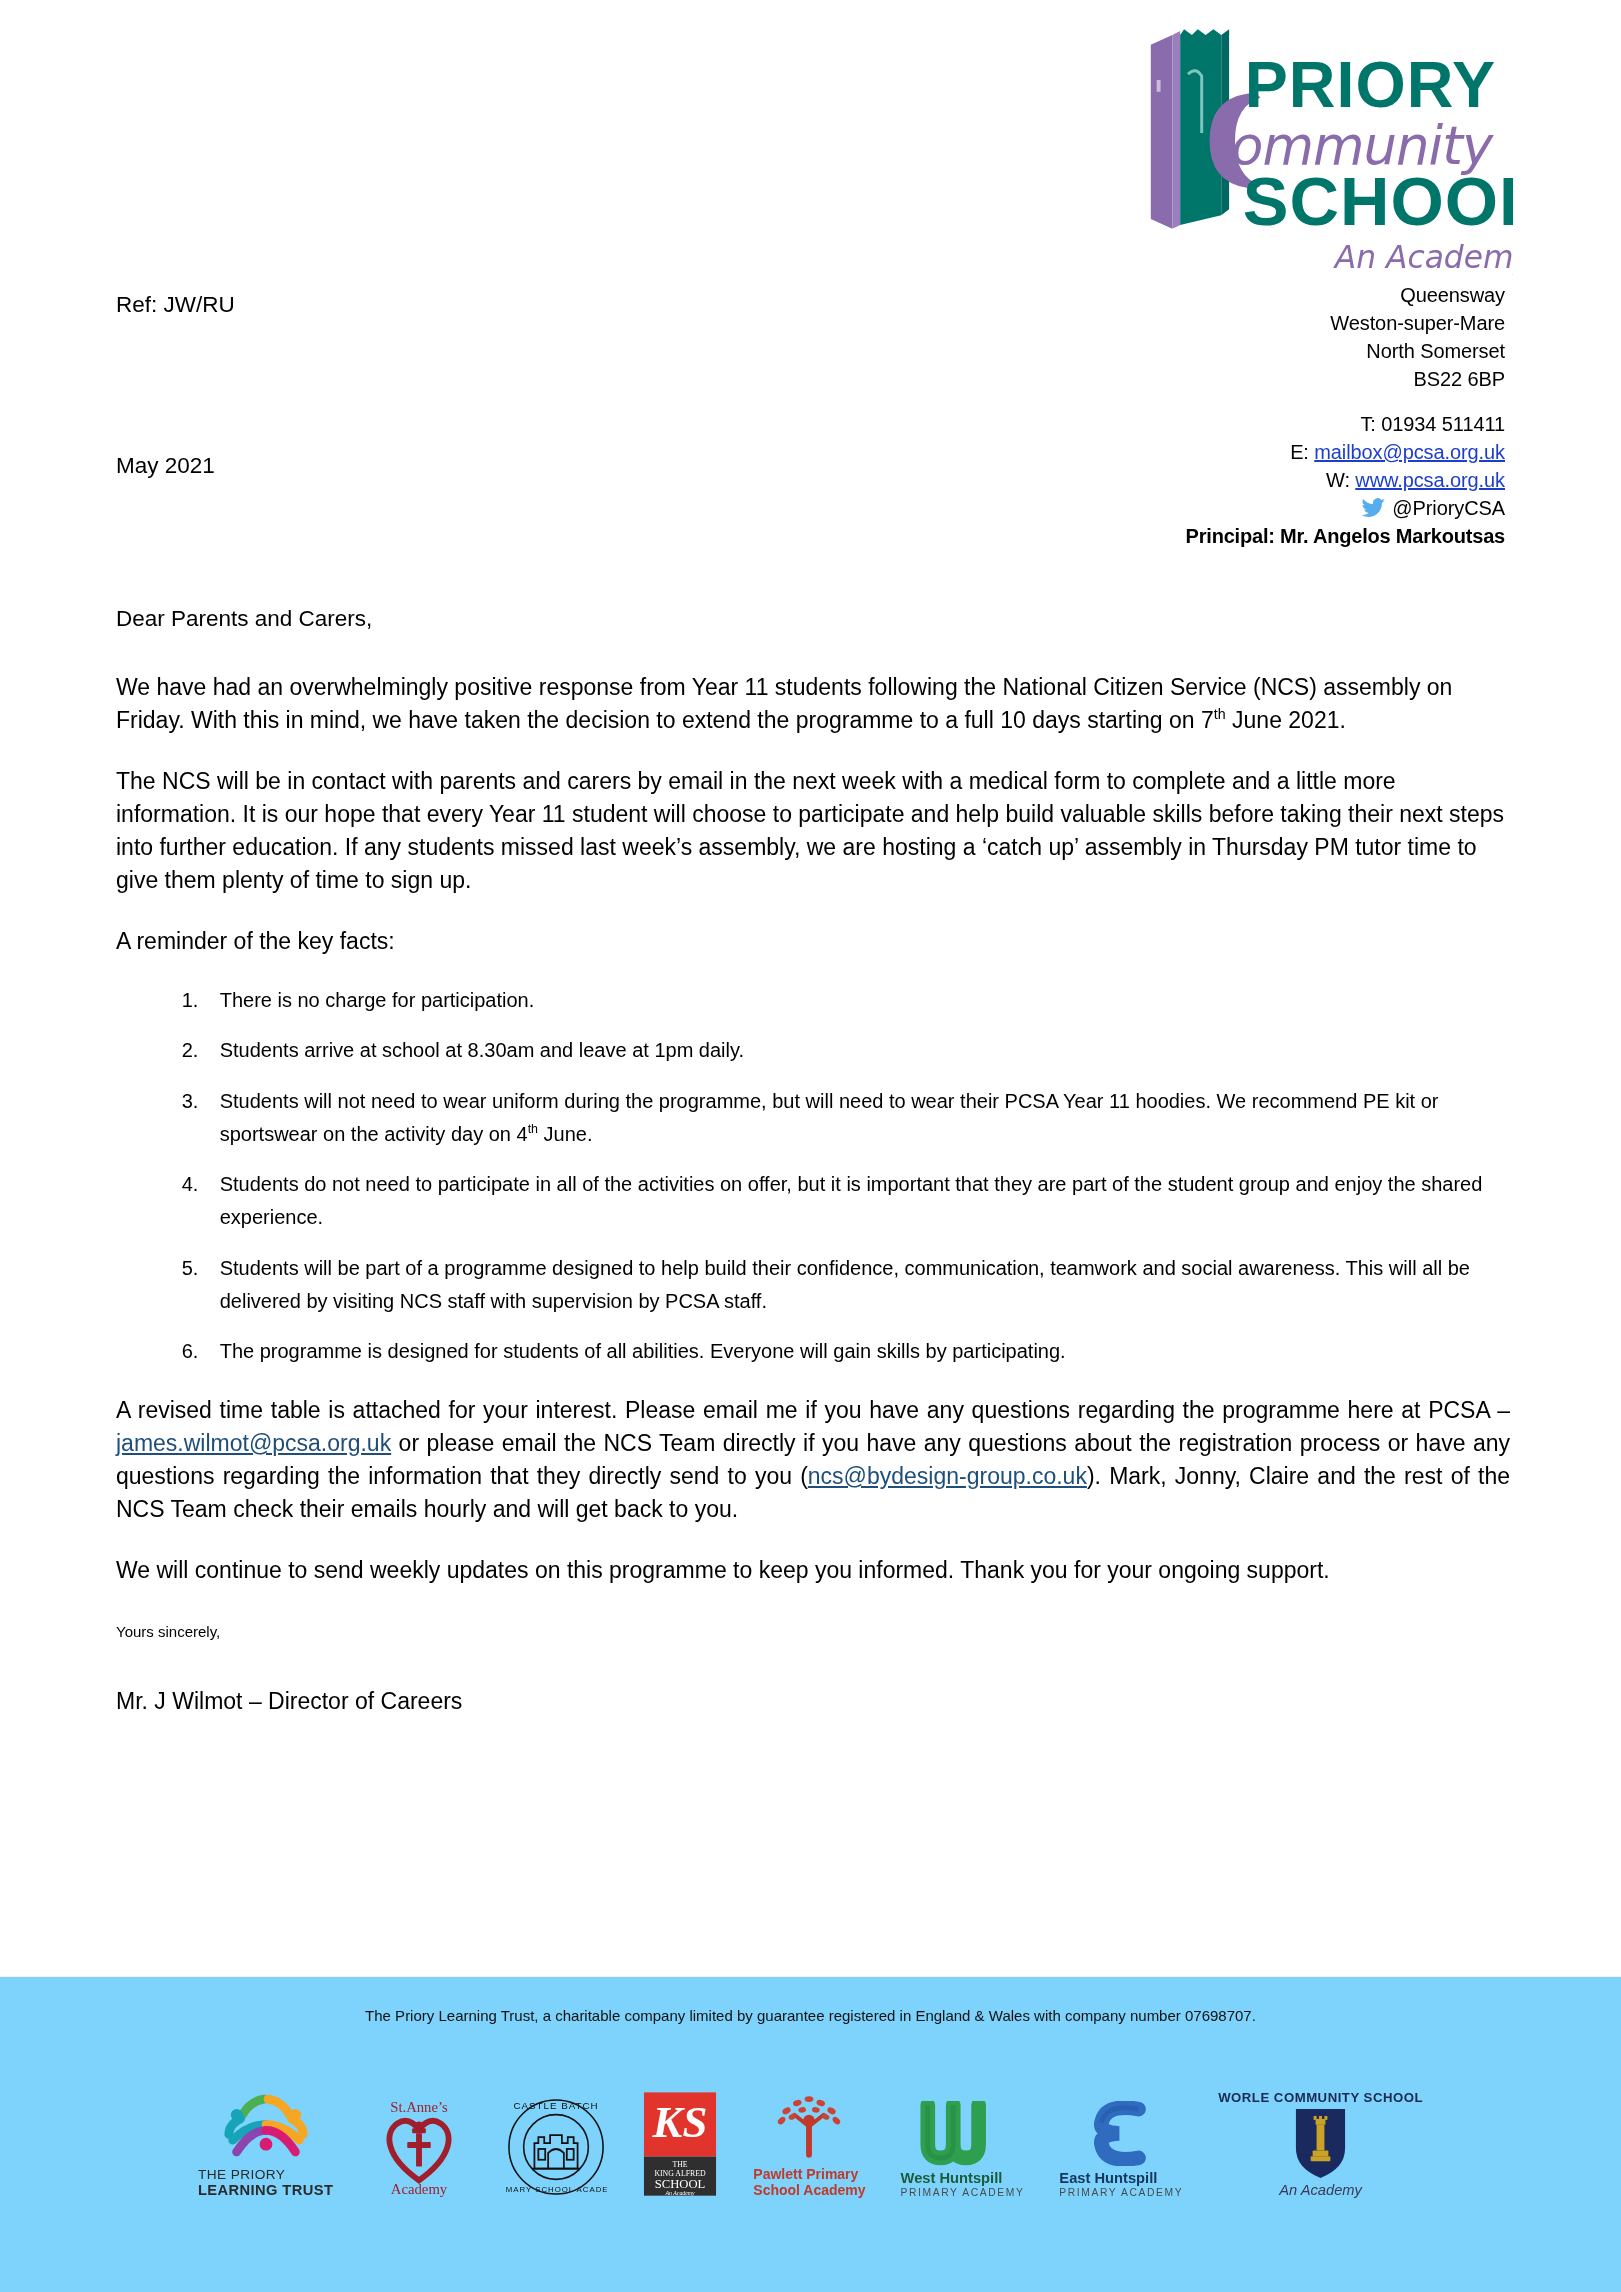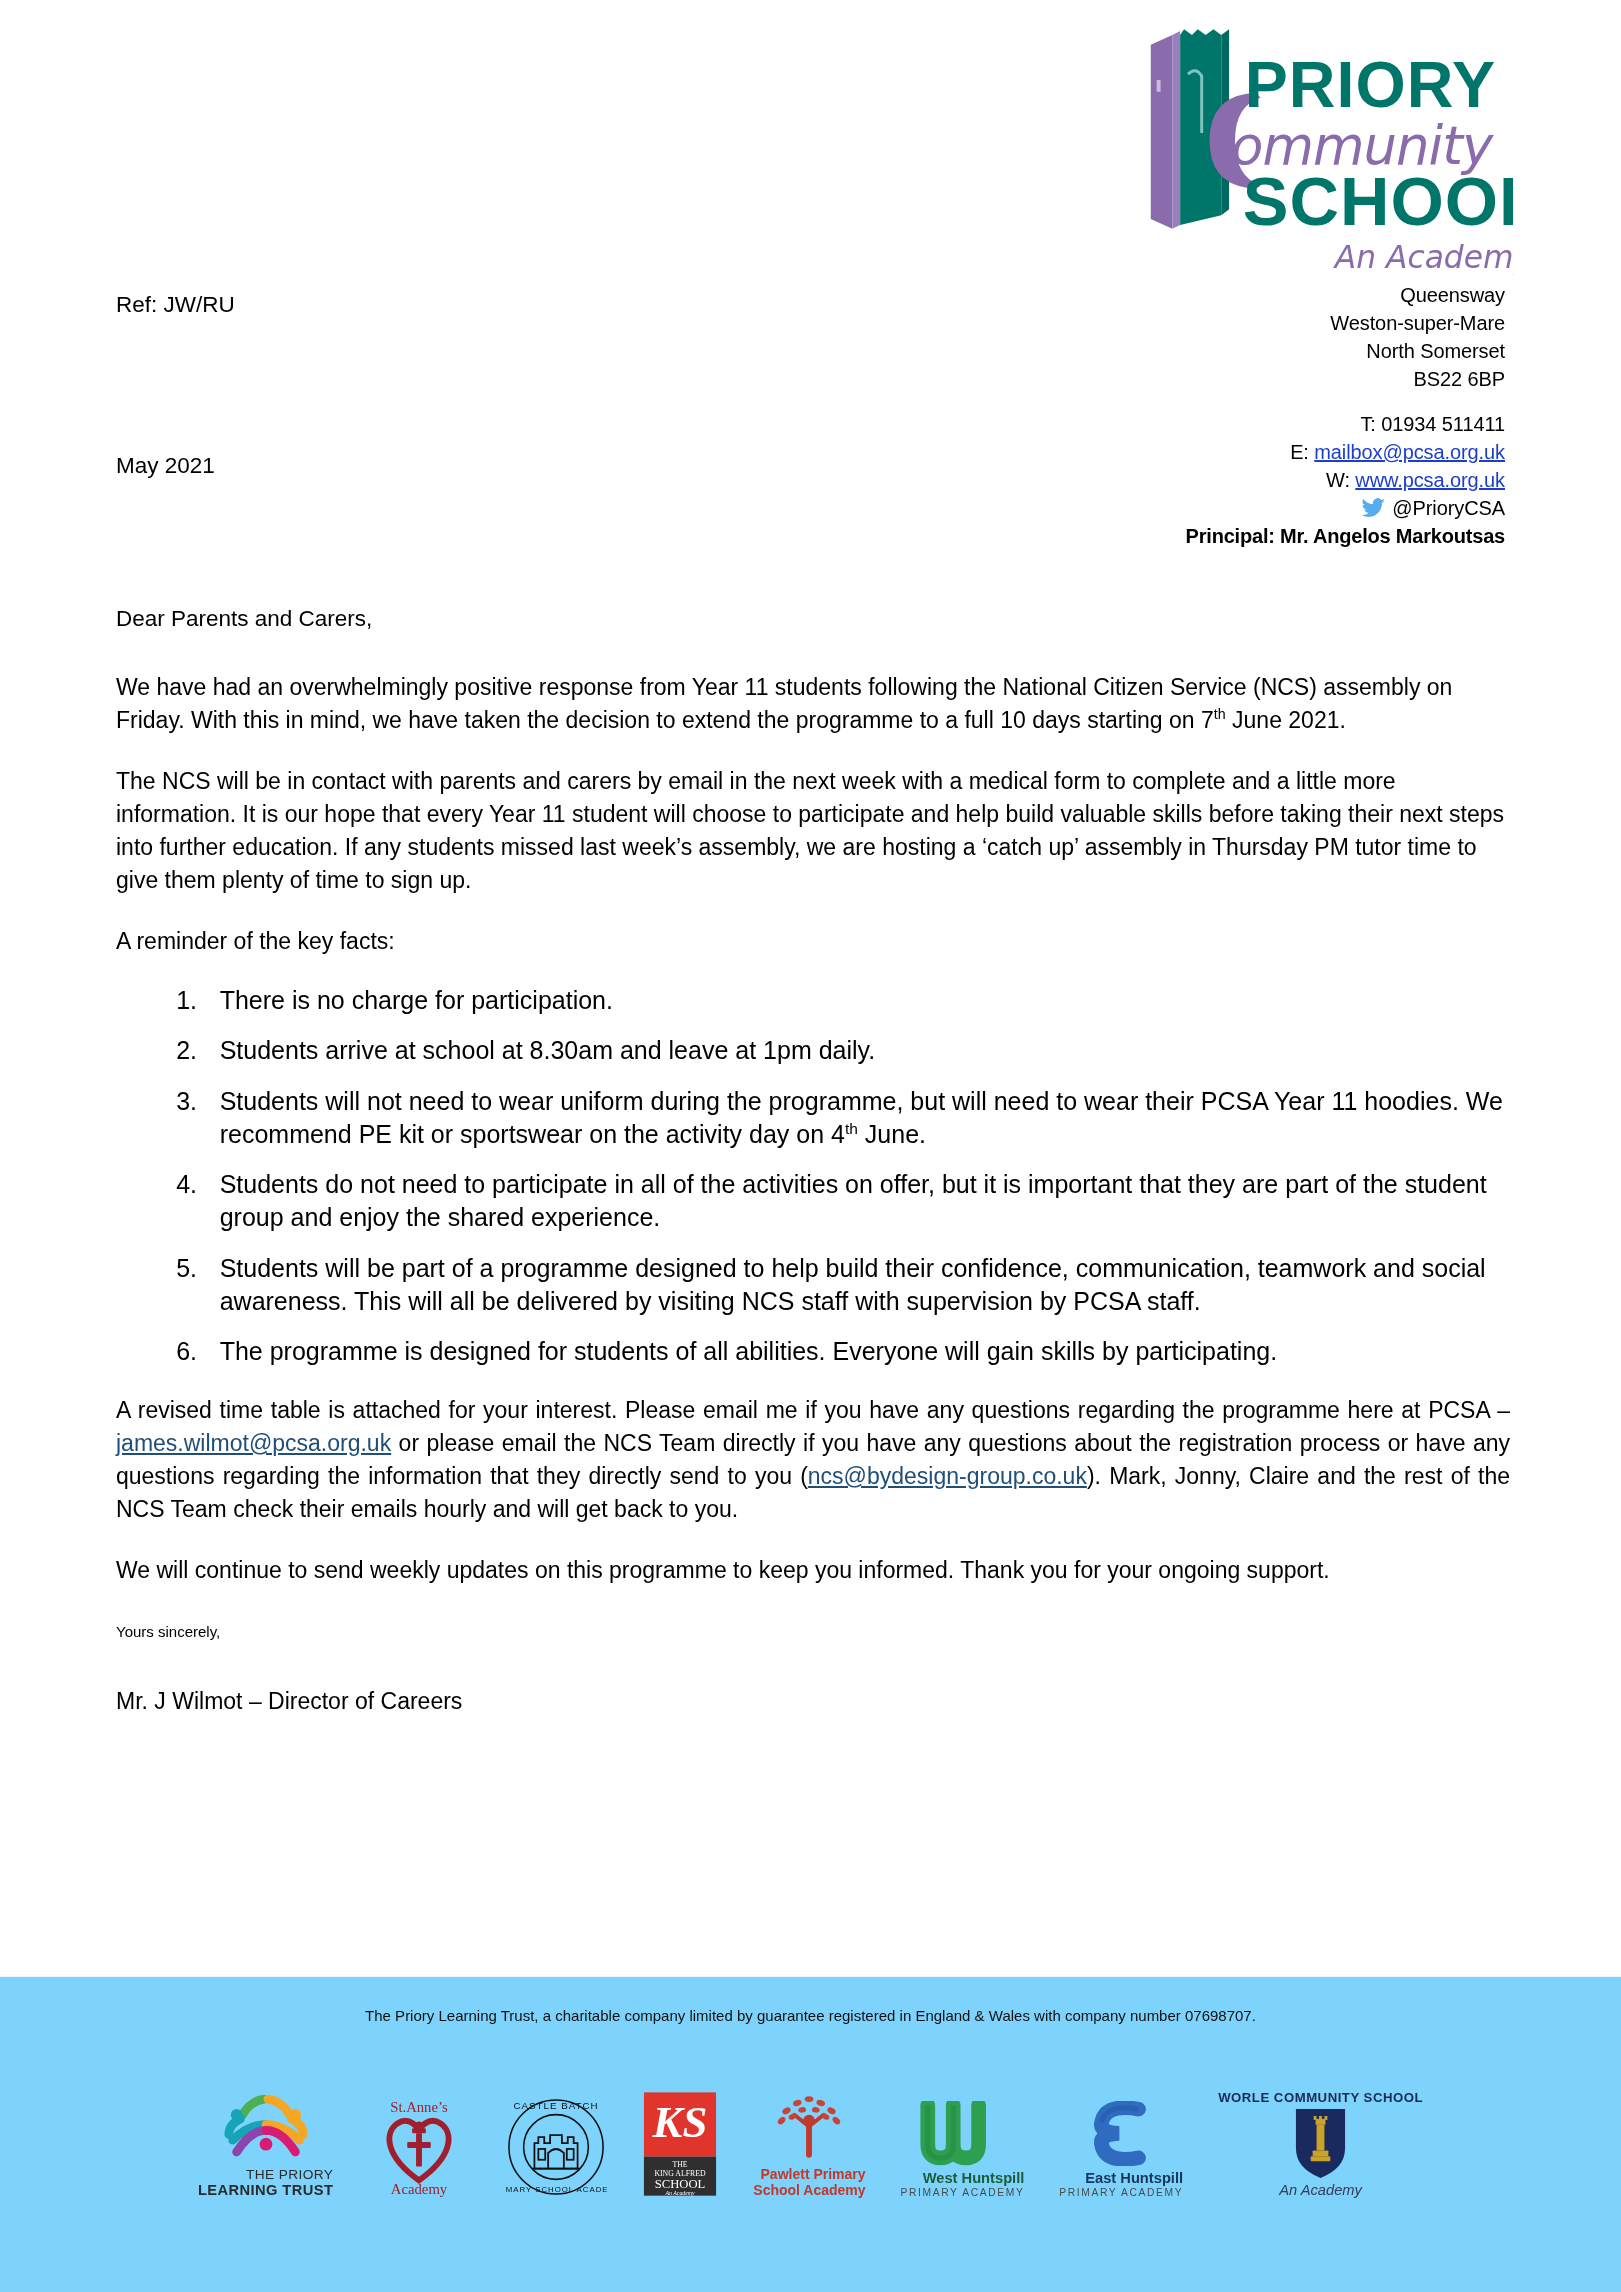--- a/index.html
+++ b/index.html
@@ -106,21 +106,21 @@
   p.tight { margin-bottom: 25.5px; }
 
   sup { font-size: 0.62em; vertical-align: super; line-height: 0; }
 
   ol.facts {
     margin: 0 0 25.5px 0;
     padding-left: 88px;
     list-style-position: outside;
   }
   ol.facts li {
-    font-size: 25px;
+    font-size: 20px;
     line-height: 33px;
     margin-bottom: 17.6px;
     padding-left: 15.7px;
   }
   ol.facts li:last-child { margin-bottom: 0; }
 
   .signoff { font-size: 15px; line-height: 33px; margin: 0 0 37px 0; }
   .signature { font-size: 23px; line-height: 33px; margin: 0; }
 
   a.inline-link {
@@ -155,21 +155,21 @@
   }
   .flogo {
     display: flex;
     flex-direction: column;
     align-items: center;
     justify-content: flex-end;
     height: 147px;
   }
   .flogo-caption {
     margin-top: 4.9px;
-    text-align: right;
+    text-align: left;
     line-height: 1.12;
   }
   .cap-plt {
     font-size: 13.7px;
     color: #2b2b2b;
     letter-spacing: 0.4px;
   }
   .cap-plt .b { font-weight: bold; font-size: 14.7px; display:block; }
   .cap-pawlett {
     font-size: 14px;

